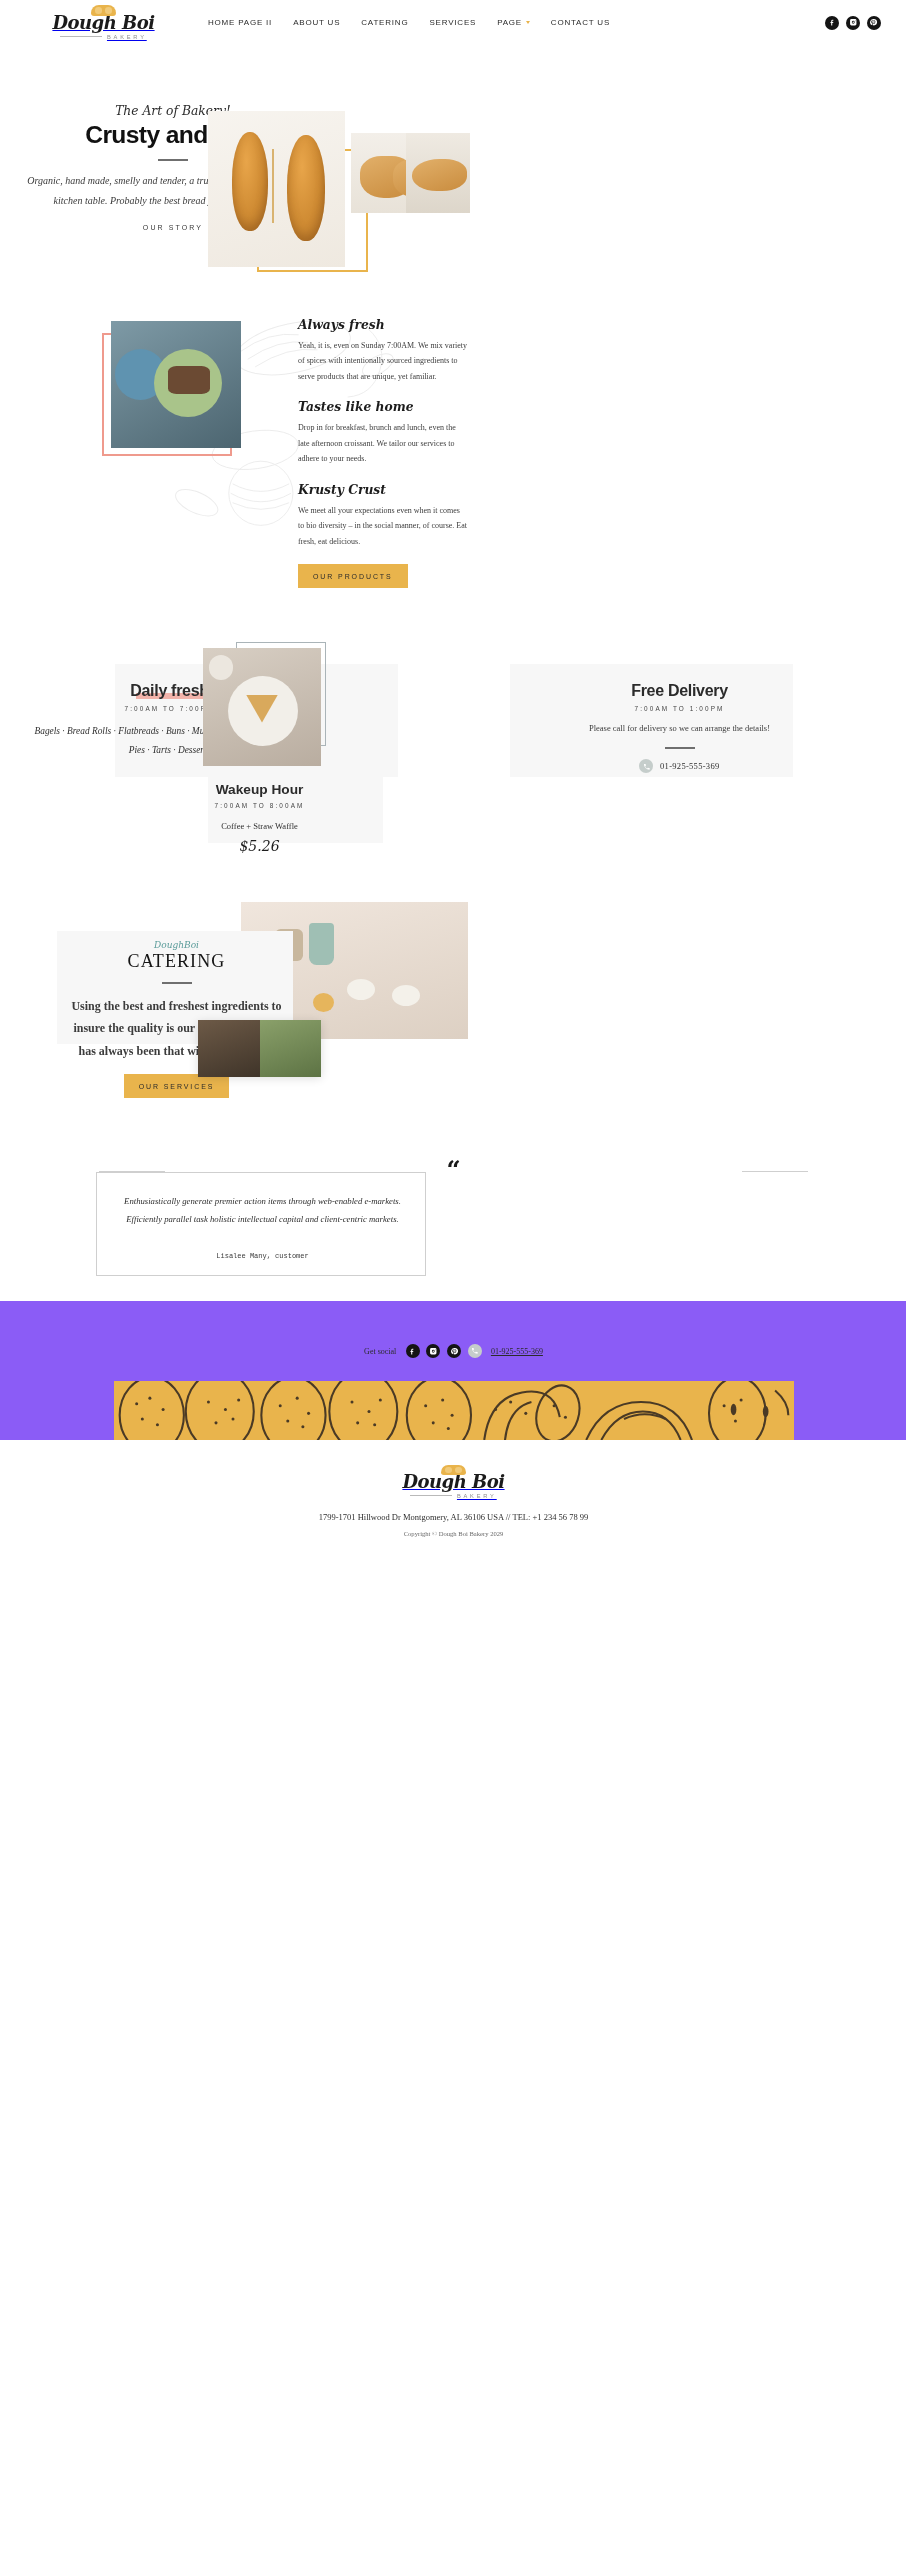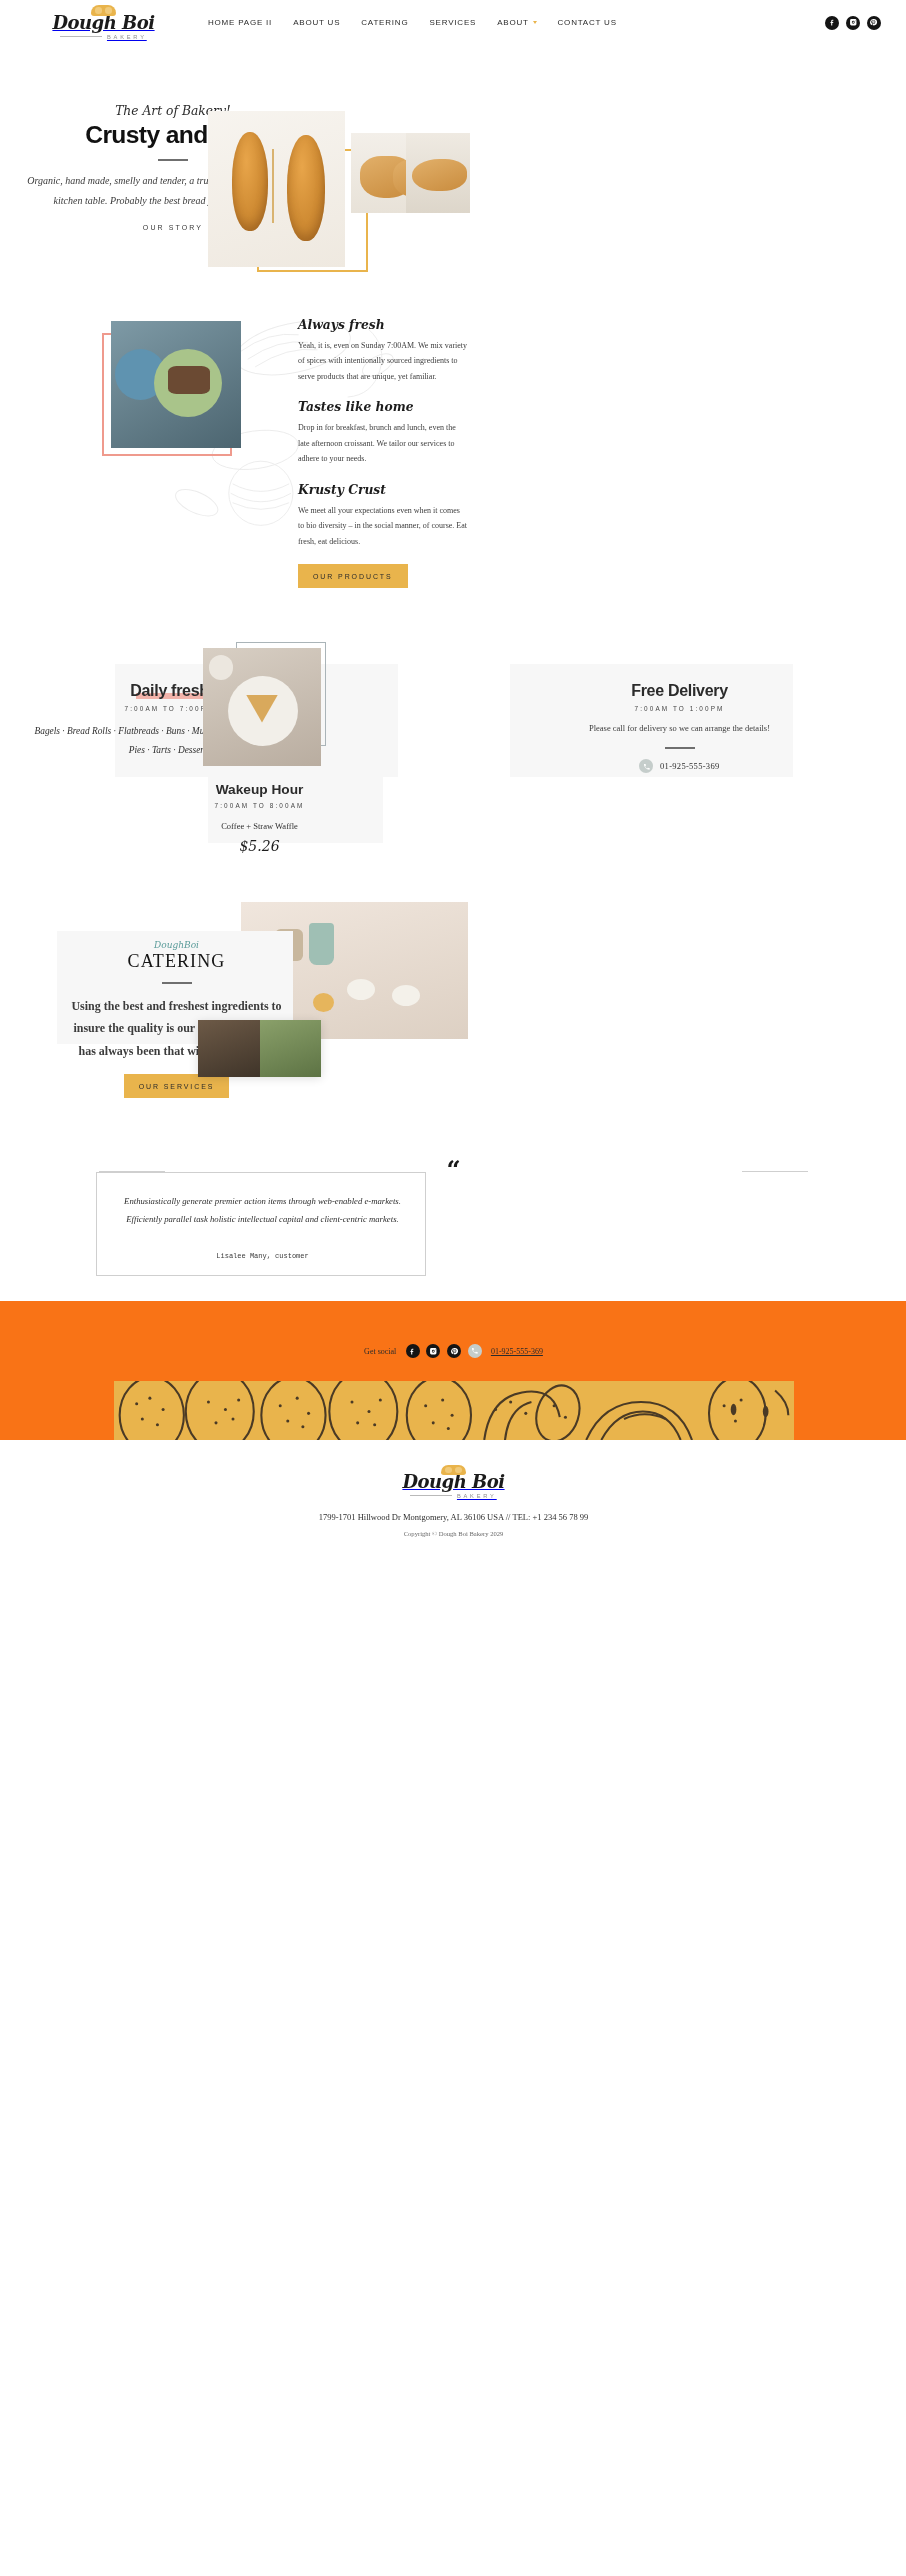--- a/index.html
+++ b/index.html
@@ -236,21 +236,21 @@
     position: absolute; left: 123px; top: 42px; width: 279px; text-align: center;
     font-family: "Liberation Serif", serif; font-style: italic; font-size: 8.7px;
     line-height: 2.1; color: #2e2e2e; z-index: 2;
   }
   .quote-author {
     position: absolute; left: 123px; top: 102px; width: 279px; text-align: center;
     font-family: Liberation Mono, monospace; font-size: 7px; color: #3a3a3a; z-index: 2;
   }
 
   
-  .footer-wrap { background: #f97316; padding-top: 43px; }
+  .footer-wrap { background: #8b5cf6; padding-top: 43px; }
   .get-social {
     display: flex; align-items: center; justify-content: center; gap: 6.6px;
   }
   .gs-label { font-family: "Liberation Serif", serif; font-size: 8px; color: #2b2b2b; margin-right: 2.8px; }
   .gs-phone { font-family: "Liberation Serif", serif; font-size: 8px; color: #2b2b2b; margin-left: 2.8px; }
   .bread-band {
     margin: 23px auto 0; width: 680px; height: 59px; background: #e9b44c;
     position: relative; overflow: hidden;
   }
   .footer-bottom { background: #fff; padding: 21px 0 24.6px; text-align: center; }
@@ -282,21 +282,21 @@
     <a class="nav-item" href="#">
       <span>ABOUT US</span>
     </a>
     <a class="nav-item" href="#">
       <span>CATERING</span>
     </a>
     <a class="nav-item" href="#">
       <span>SERVICES</span>
     </a>
     <a class="nav-item" href="#">
-      <span>ABOUT</span>
+      <span>PAGE</span>
       <span class="caret"></span>
     </a>
     <a class="nav-item" href="#">
       <span>CONTACT US</span>
     </a>
   </nav>
 
   <div class="social-row">
     <a class="soc" href="#">
       <svg viewBox="0 0 24 24">

